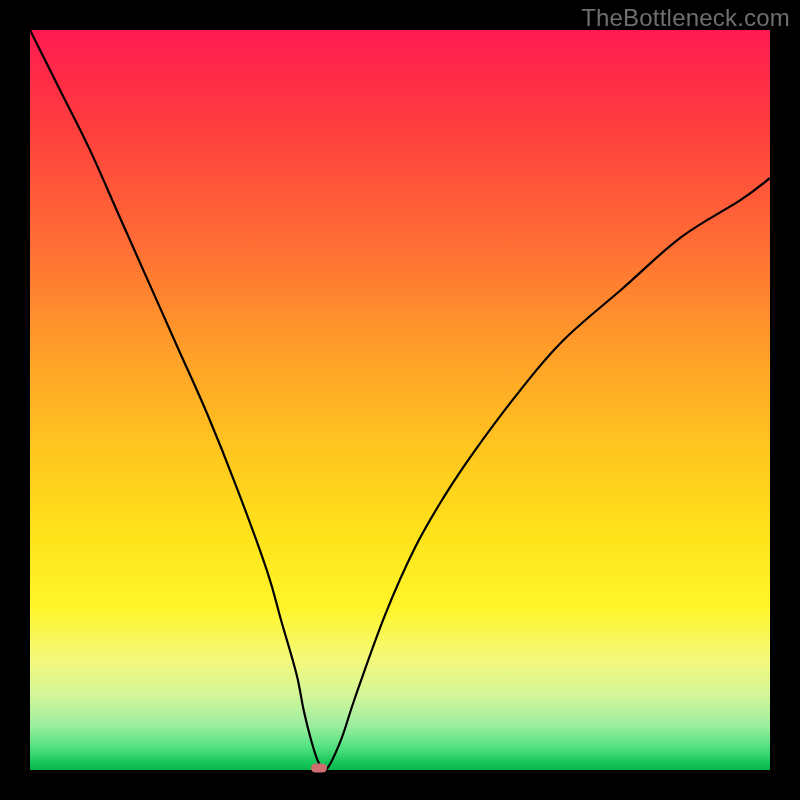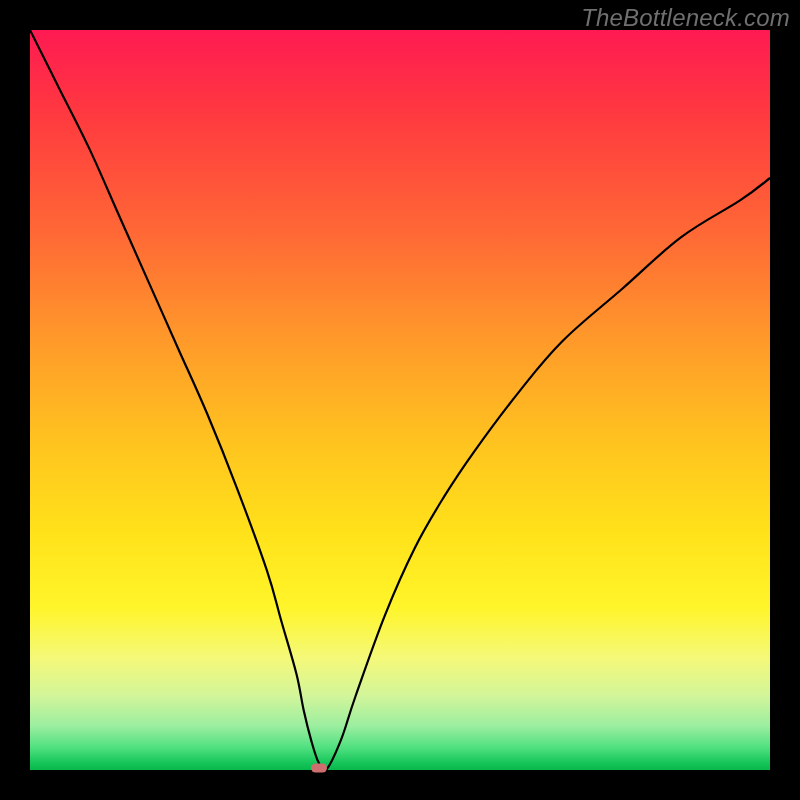--- a/index.html
+++ b/index.html
@@ -40,21 +40,20 @@
     );
   }
   .attribution {
     position: absolute;
     top: 4px;
     right: 10px;
     color: #6f6f6f;
     font-size: 24px;
     letter-spacing: 0.2px;
     font-weight: 500;
-    font-style: italic;
   }
   svg.curve {
     position: absolute;
     inset: 0;
     width: 100%;
     height: 100%;
   }
   .curve path {
     fill: none;
     stroke: #000;

